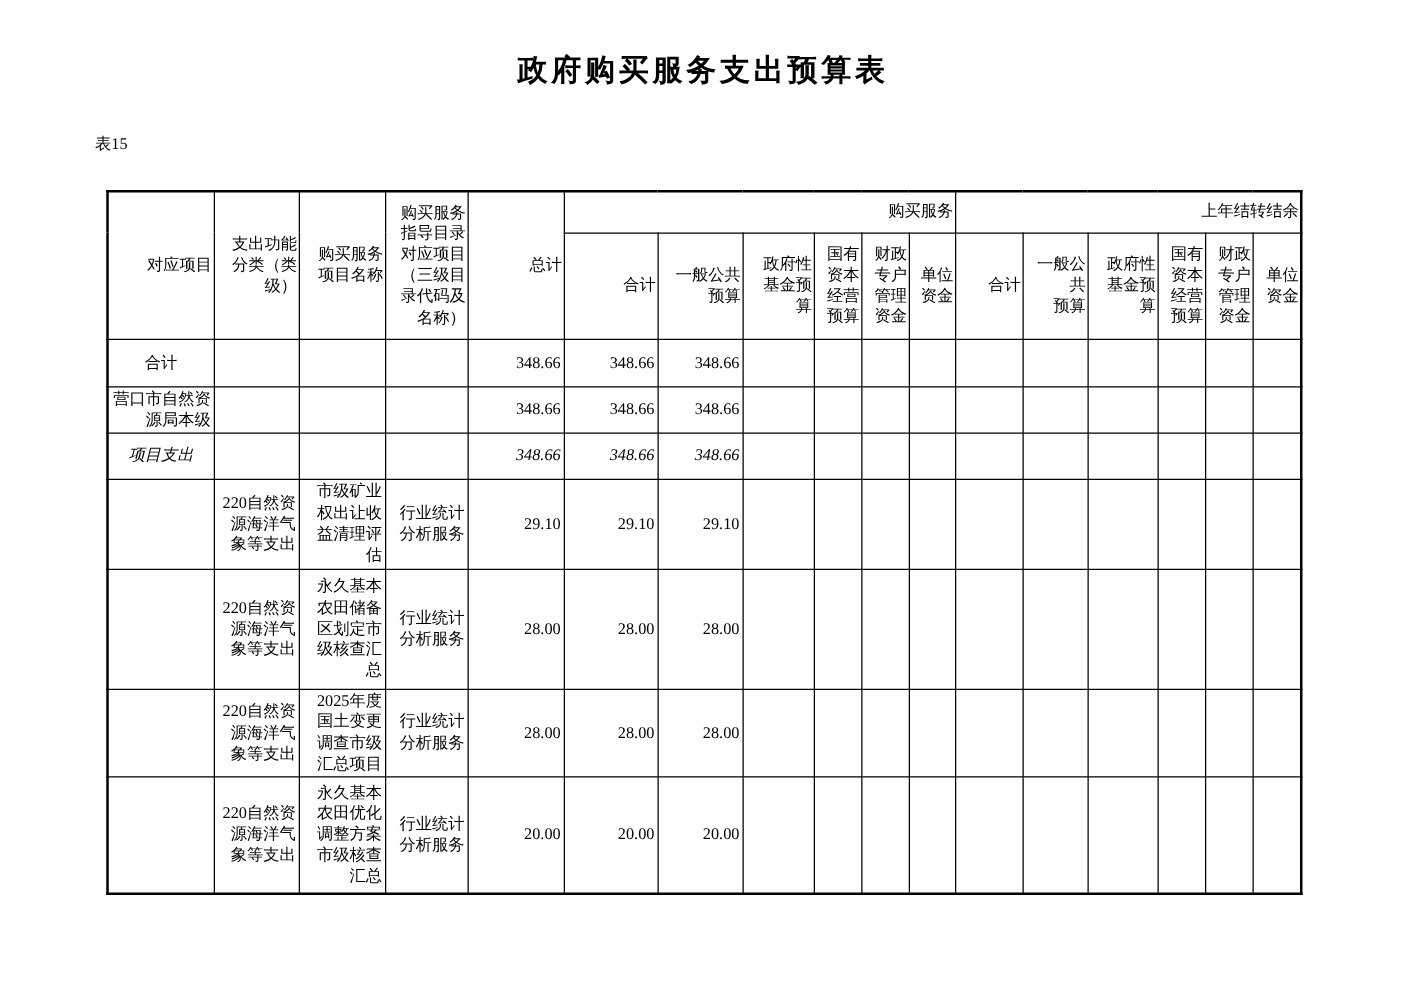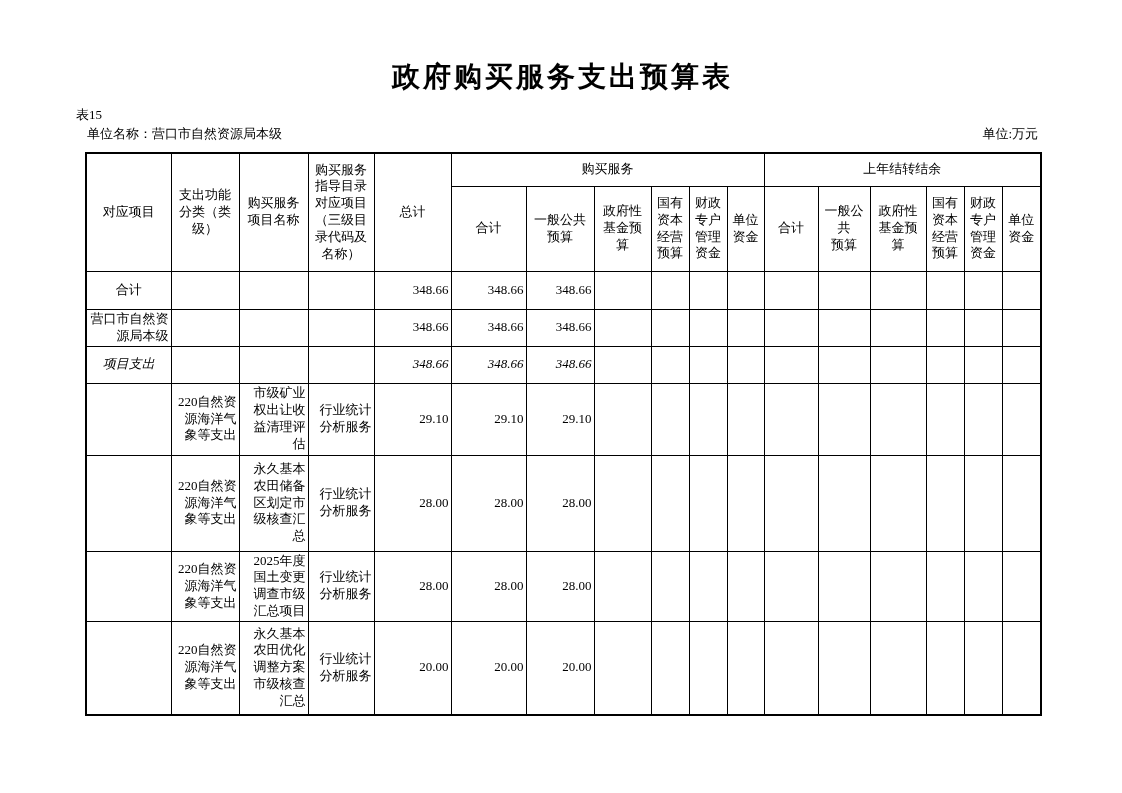--- a/index.html
+++ b/index.html
@@ -4,60 +4,56 @@
 <style>
   html,body{margin:0;padding:0;}
   body{
     width:1122px;height:793px;background:#ffffff;color:#000;
     font-family:"Liberation Serif","DejaVu Serif",serif;
     overflow:hidden;position:relative;
   }
   .page{position:relative;width:1122px;height:793px;}
   .doc-title{
     position:absolute;top:40px;left:85px;width:955px;
-    text-align:center;font-size:28px;font-weight:bold;letter-spacing:3px;margin-top:18px;
+    text-align:center;font-size:24px;font-weight:bold;letter-spacing:3px;
   }
   .table-no{position:absolute;top:106px;left:76px;font-size:13px;}
   .meta-row{
     position:absolute;top:125px;left:87px;width:951px;
     display:flex;justify-content:space-between;font-size:13px;
   }
   table.budget{
     position:absolute;top:152px;left:85px;width:955px;
     table-layout:fixed;border-collapse:collapse;
     border:2px solid #000;background:#fff;
   }
   th,td{
     border:1px solid #000;font-size:13px;font-weight:normal;
     line-height:1.3;vertical-align:middle;padding:1px 3px;overflow:hidden;
   }
-  th{text-align:center;white-space:pre-line;padding:1px 1px;}
+  th{text-align:right;white-space:pre-line;padding:1px 1px;}
   td.c{text-align:center;}
   td.l{text-align:right;padding:1px 2px;}
   td.n{text-align:right;padding-right:2px;}
   thead tr:nth-child(1){height:33px;}
   thead tr:nth-child(2){height:85px;}
   tbody tr:nth-child(1){height:38px;}
   tbody tr:nth-child(2){height:37px;}
   tbody tr:nth-child(3){height:37px;font-style:italic;}
   tbody tr:nth-child(4){height:72px;}
   tbody tr:nth-child(5){height:96px;}
   tbody tr:nth-child(6){height:70px;}
   tbody tr:nth-child(7){height:93px;}
 </style>
 </head>
 <body>
 
 <div class="page">
   <div class="doc-title">政府购买服务支出预算表</div>
   <div class="table-no">表15</div>
-  <div class="meta-row">
-    <span>单位名称：营口市自然资源局本级</span>
-    <span>单位:万元</span>
-  </div>
 
   <table class="budget">
     <colgroup>
       <col style="width:85px">
         <col style="width:68px">
         <col style="width:69px">
         <col style="width:66px">
       <col style="width:77px">
         <col style="width:75px">
         <col style="width:68px">

